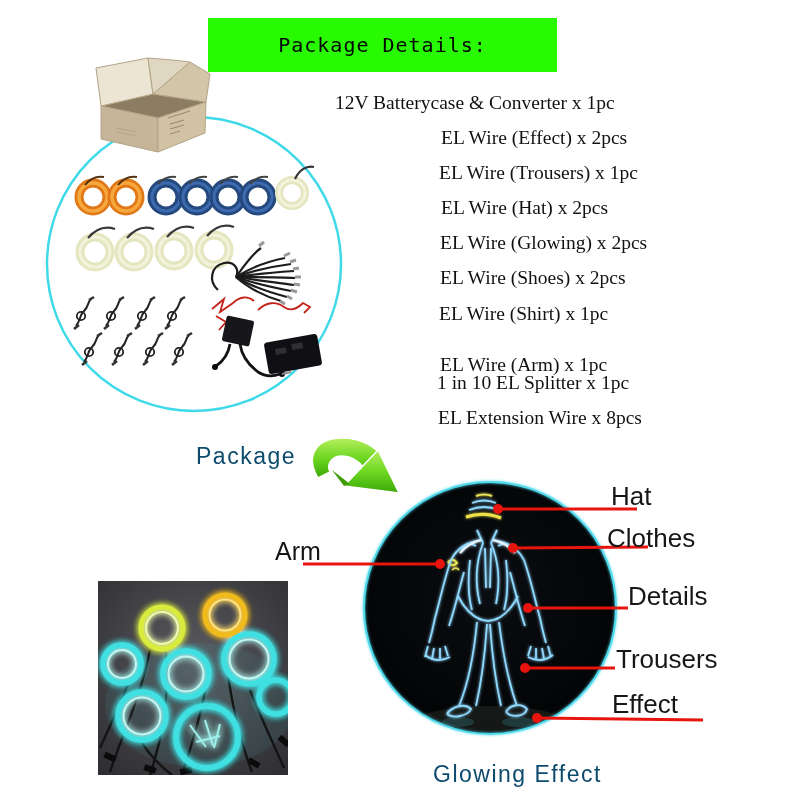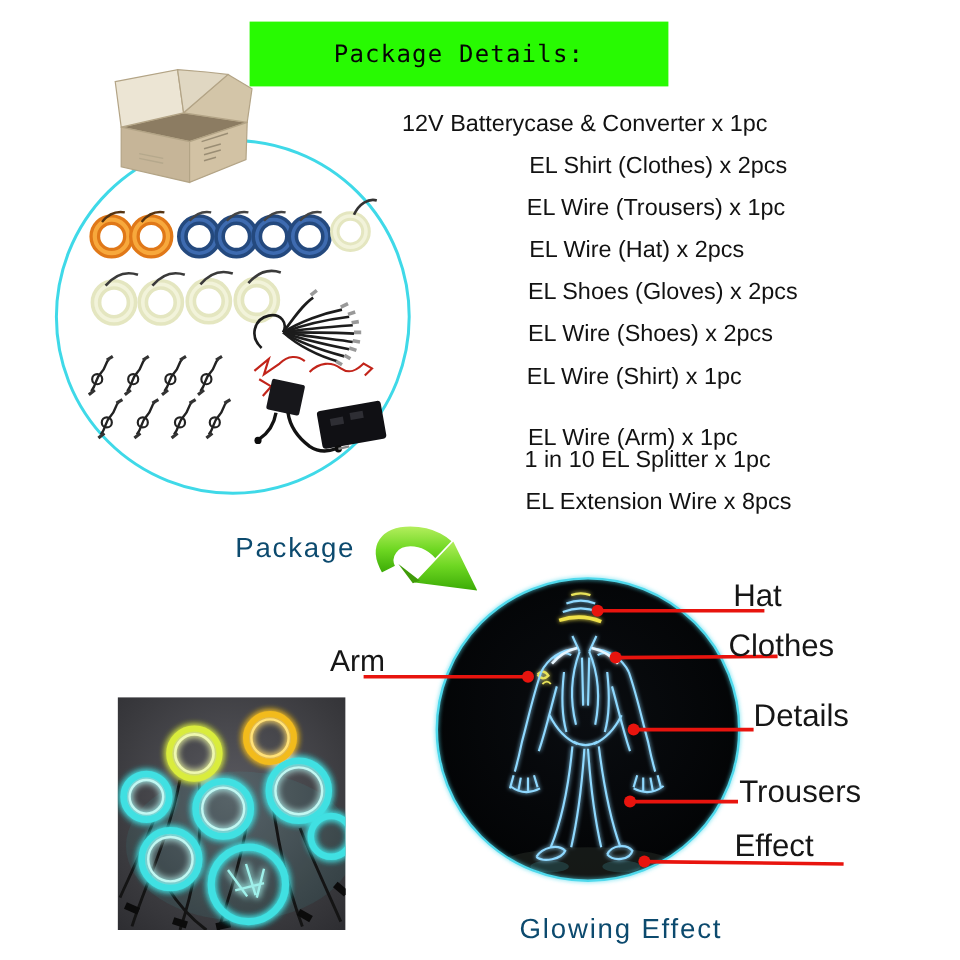--- a/index.html
+++ b/index.html
@@ -2,21 +2,21 @@
 <html><head>
 <meta charset="utf-8">
 <style>
   html,body{margin:0;padding:0;background:#ffffff;}
   .canvas{position:relative;width:800px;height:800px;background:#ffffff;overflow:hidden;
           font-family:"Liberation Sans",sans-serif;}
   svg.gfx{position:absolute;left:0;top:0;}
   .title{position:absolute;left:208px;top:18px;width:349px;height:54px;line-height:54px;
          background:#28fa02;color:#050505;text-align:center;
          font-family:"DejaVu Sans Mono",monospace;font-size:20px;letter-spacing:1px;}
-  .li{position:absolute;font-family:Liberation Sans, sans-serif;font-size:19.5px;
+  .li{position:absolute;font-family:Liberation Serif, serif;font-size:19.5px;
       line-height:26px;color:#121212;white-space:nowrap;}
   .li0{left:335px;top:90px;}
   .li1{left:441px;top:125px;}
   .li2{left:439px;top:160px;}
   .li3{left:441px;top:195px;}
   .li4{left:440px;top:230px;}
   .li5{left:440px;top:265px;}
   .li6{left:439px;top:301px;}
   .li7{left:440px;top:336px;margin-top:16px;}
   .li8{left:437px;top:370px;}
@@ -282,24 +282,24 @@
     <circle cx="528" cy="608" r="5"></circle>
     <circle cx="525" cy="668" r="5"></circle>
     <circle cx="537" cy="718" r="5"></circle>
     <circle cx="440" cy="564" r="5"></circle>
   </g>
 </svg>
 
 <div class="title">Package Details:</div>
 
 <div class="li li0">12V Batterycase &amp; Converter x 1pc</div>
-<div class="li li1">EL Shirt (Clothes) x 2pcs</div>
+<div class="li li1">EL Wire (Effect) x 2pcs</div>
 <div class="li li2">EL Wire (Trousers) x 1pc</div>
 <div class="li li3">EL Wire (Hat) x 2pcs</div>
-<div class="li li4">EL Shoes (Gloves) x 2pcs</div>
+<div class="li li4">EL Wire (Glowing) x 2pcs</div>
 <div class="li li5">EL Wire (Shoes) x 2pcs</div>
 <div class="li li6">EL Wire (Shirt) x 1pc</div>
 <div class="li li7">EL Wire (Arm) x 1pc</div>
 <div class="li li8">1 in 10 EL Splitter x 1pc</div>
 <div class="li li9">EL Extension Wire x 8pcs</div>
 
 <div class="cap cap-package">Package</div>
 <div class="cap cap-glow">Glowing Effect</div>
 
 <div class="lbl lbl-hat">Hat</div>

